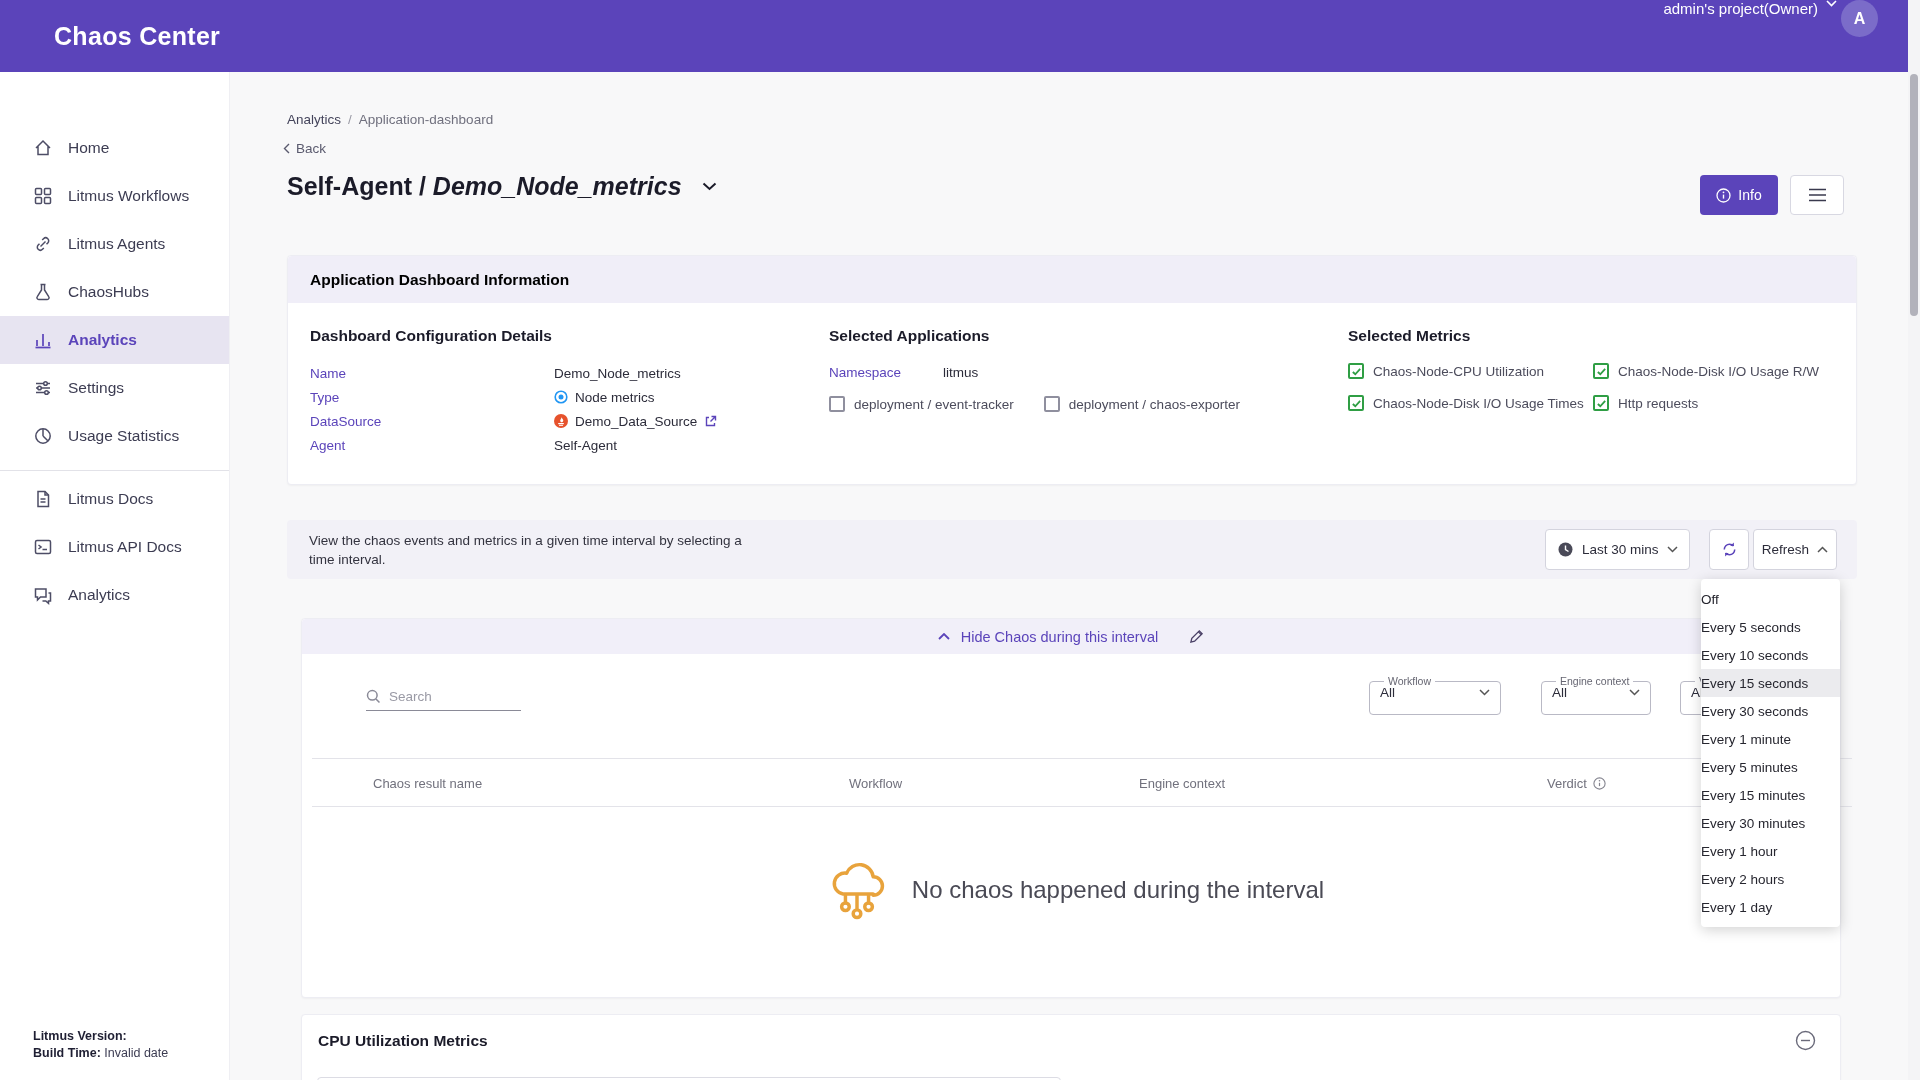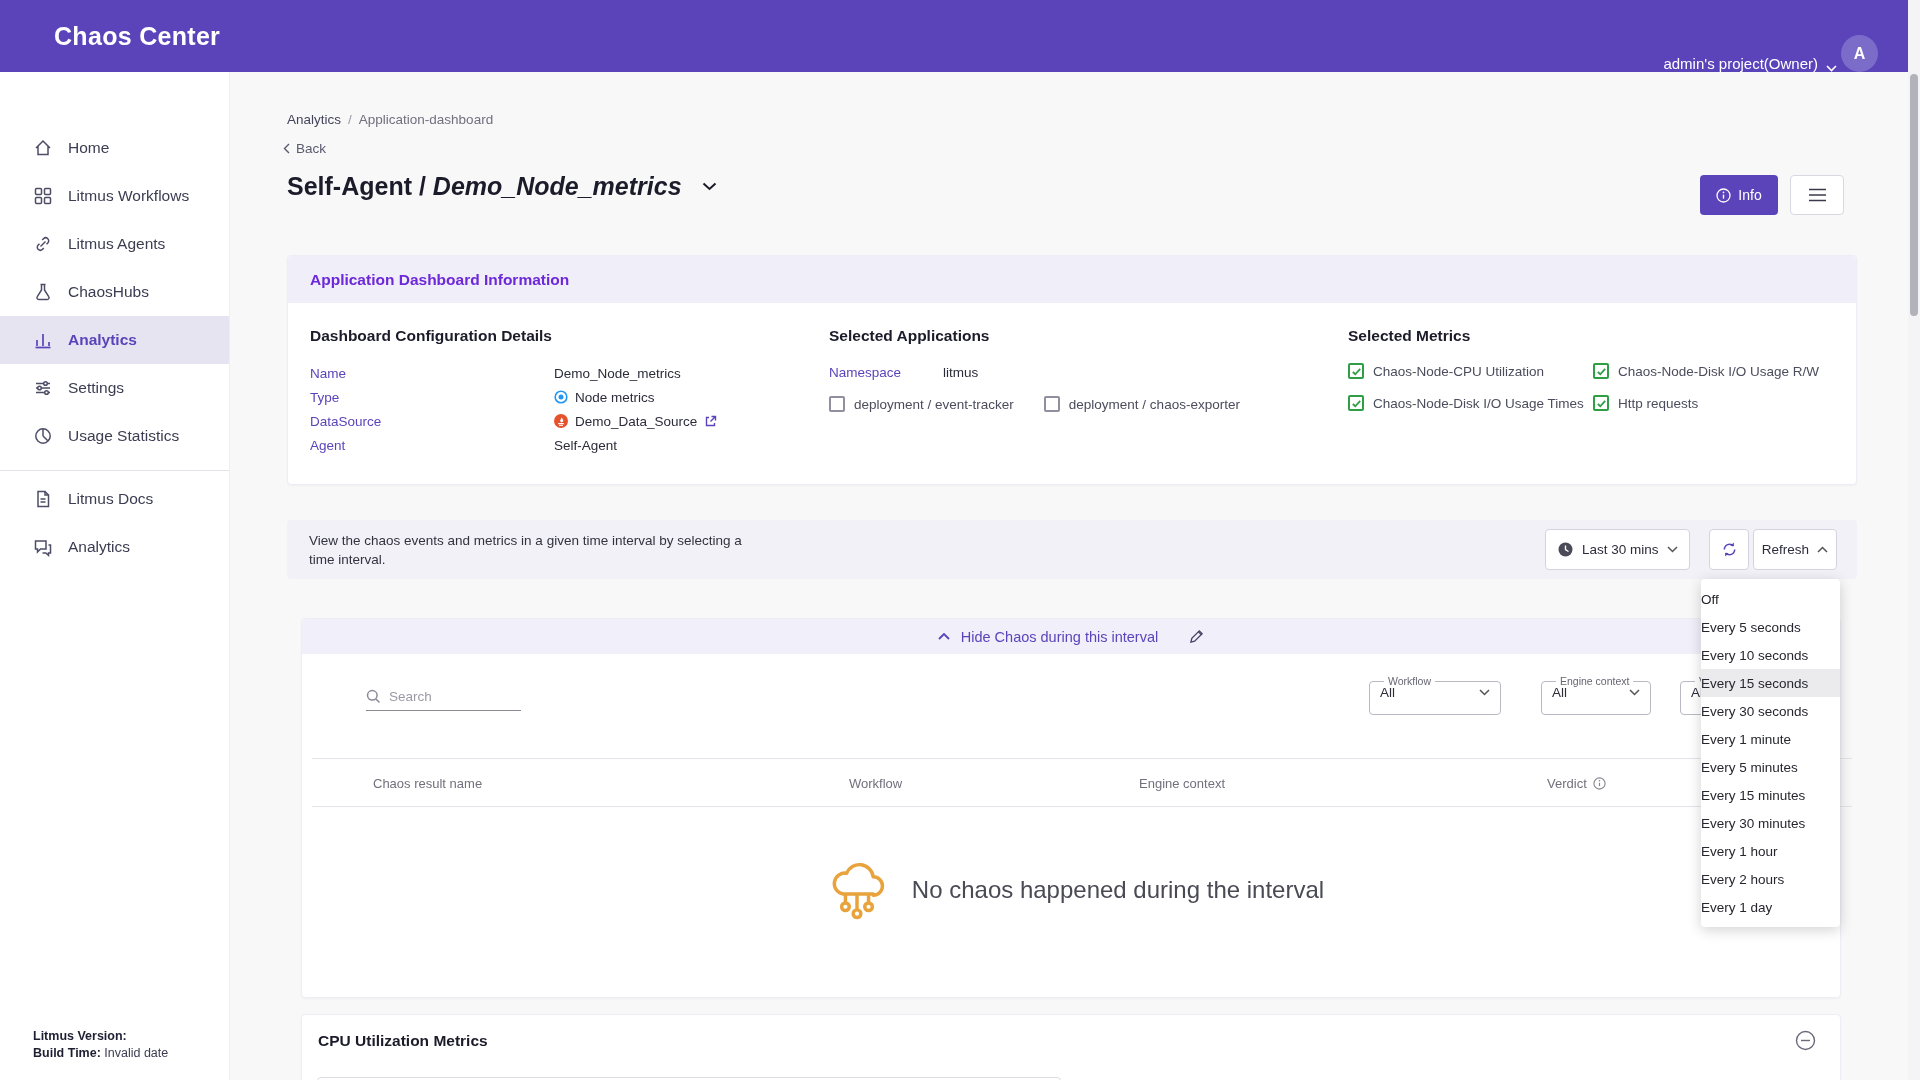--- a/index.html
+++ b/index.html
@@ -3,21 +3,21 @@
 <meta charset="utf-8">
 <style>
   * { box-sizing: border-box; margin: 0; padding: 0; }
   html,body { width:1920px; height:1080px; overflow:hidden; }
   body { font-family:"Liberation Sans", sans-serif; background:#fafafa; position:relative; }
   .app { position:relative; width:1920px; height:1080px; }
 
   
   .topbar { position:absolute; top:0; left:0; width:1920px; height:72px; background:#5b44ba; z-index:40; display:flex; align-items:center; }
   .topbar-title { color:#fff; font-size:25px; font-weight:bold; margin-left:54px; letter-spacing:.3px; }
-  .topbar-right { position:absolute; right:42px; top:0; height:72px; display:flex; align-items:flex-end; gap:4px; }
+  .topbar-right { position:absolute; right:42px; top:0; height:72px; display:flex; align-items:flex-start; gap:4px; }
   .project-label { color:#fff; font-size:15px; }
   .proj-chevron { display:inline-flex; margin-left:4px; }
   .avatar { width:37px; height:37px; border-radius:50%; background:#7b6cc9; color:#fff; font-size:16px; font-weight:bold; display:flex; align-items:center; justify-content:center; }
 
   
   .sidebar { position:absolute; top:72px; left:0; width:230px; height:1008px; background:#fff; border-right:1px solid #efeff3; z-index:30; }
   .nav { padding-top:52px; }
   .nav-item { height:48px; display:flex; align-items:center; gap:15px; padding-left:33px; color:#3c3c52; font-size:15.5px; cursor:pointer; }
   .nav-item .nav-icon { width:20px; height:20px; display:flex; color:#4d4d66; }
   .nav-item.active { background:#e7e4f1; color:#5b44ba; font-weight:bold; }
@@ -41,21 +41,21 @@
   .page-title .title-name { font-style:italic; }
   .title-chevron { margin-left:20px; display:flex; cursor:pointer; }
 
   .info-btn { position:absolute; left:1470px; top:103px; width:78px; height:40px; background:#5b44ba; border:none; border-radius:4px; color:#fff; font-size:14px; display:flex; align-items:center; justify-content:center; gap:7px; cursor:pointer; font-family:inherit; }
   .menu-btn { position:absolute; left:1560px; top:103px; width:54px; height:40px; background:#fff; border:1px solid #d8d8e2; border-radius:4px; display:flex; align-items:center; justify-content:center; cursor:pointer; }
 
   .card { position:absolute; background:#fff; border:1px solid #ededf3; border-radius:4px; box-shadow:0 1px 2px rgba(0,0,0,.04); }
 
   
   .card1 { left:57px; top:183px; width:1570px; height:230px; }
-  .card1-band { height:47px; background:#f0eef8; border-radius:4px 4px 0 0; display:flex; align-items:center; padding-left:22px; font-size:15.5px; font-weight:bold; color:#6d28d9; }
+  .card1-band { height:47px; background:#f0eef8; border-radius:4px 4px 0 0; display:flex; align-items:center; padding-left:22px; font-size:15.5px; font-weight:bold; color:#000000; }
   .card1-body { position:relative; height:183px; }
   .col-title { font-size:15.5px; font-weight:bold; color:#1b1b29; }
   .cfg-col { position:absolute; left:22px; top:24px; }
   .cfg-rows { margin-top:16px; font-size:13.5px; }
   .cfg-row { display:flex; height:24px; align-items:center; }
   .cfg-label { width:244px; color:#5b44ba; }
   .cfg-value { color:#2c2c3a; display:flex; align-items:center; gap:7px; }
   .app-col { position:absolute; left:541px; top:24px; }
   .ns-row { margin-top:20px; font-size:13.5px; display:flex; gap:42px; }
   .ns-label { color:#5b44ba; }
@@ -214,20 +214,29 @@
         <span class="nav-icon">
           <svg width="20" height="20" viewBox="0 0 20 20" fill="none" stroke="currentColor" stroke-width="1.5">
               <path d="M5 2.5h7l3.5 3.5v11.5H5z"></path>
               <path d="M12 2.5V6h3.5"></path>
               <path d="M7.5 10h5M7.5 13h5"></path>
             </svg>
         </span>
         <span>Litmus Docs</span>
       </div>
 
+      <div class="nav-item">
+        <span class="nav-icon">
+          <svg width="20" height="20" viewBox="0 0 20 20" fill="none" stroke="currentColor" stroke-width="1.5">
+              <rect x="2.5" y="3.5" width="15" height="13" rx="1.5"></rect>
+              <path d="M5.5 8l2.6 2-2.6 2M9.5 12.5h4.5"></path>
+            </svg>
+        </span>
+        <span>Litmus API Docs</span>
+      </div>
 
       <div class="nav-item">
         <span class="nav-icon">
           <svg width="20" height="20" viewBox="0 0 20 20" fill="none" stroke="currentColor" stroke-width="1.5">
               <path d="M2.5 4h10.5v8H7.5l-3 3v-3h-2z"></path>
               <path d="M15.5 8h2v8h-2v2.3L12.8 16H9.5"></path>
             </svg>
         </span>
         <span>Analytics</span>
       </div>

